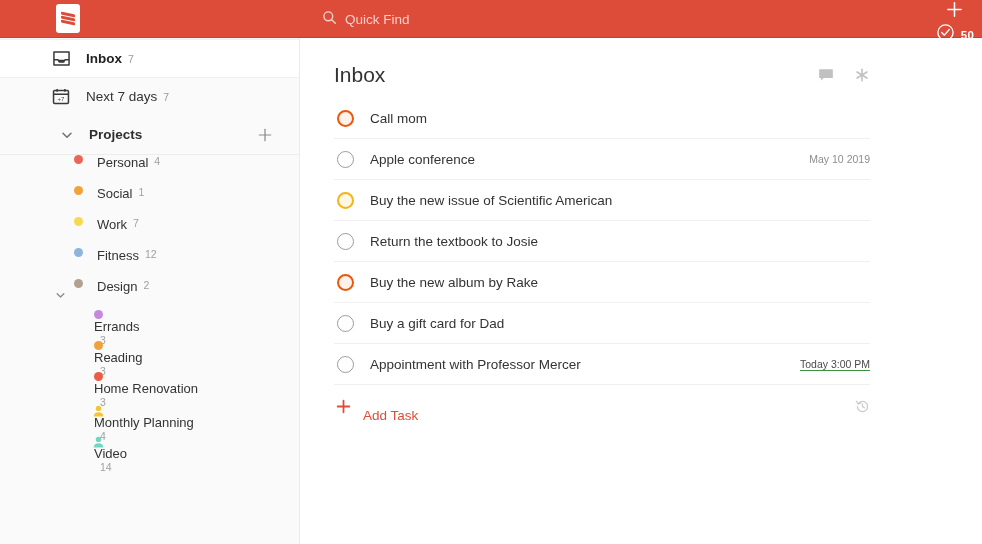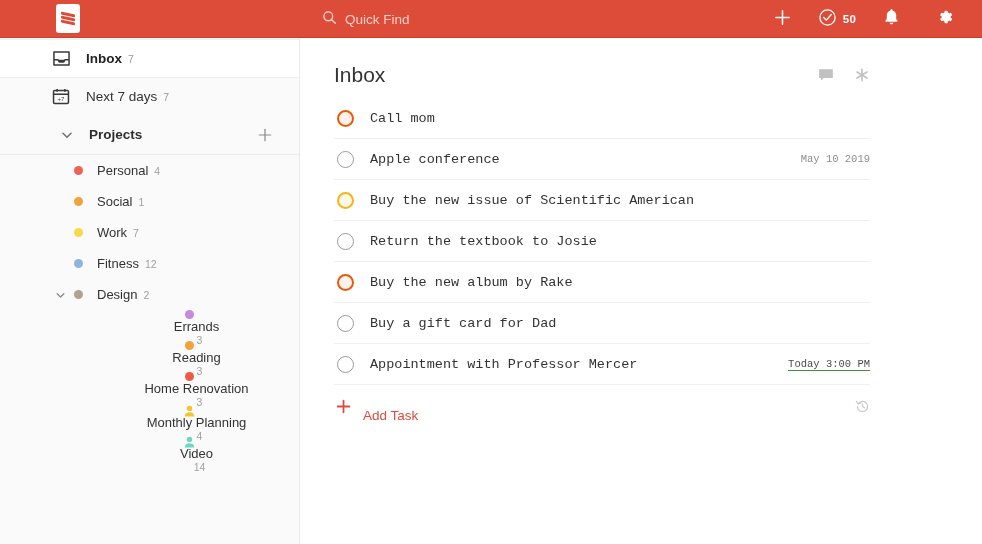--- a/index.html
+++ b/index.html
@@ -44,22 +44,22 @@
     position: absolute; left: 322px; top: 0;
     height: 38px;
     display: flex; align-items: center; gap: 8px;
     color: #f7cfc9;
     font-size: 13.5px;
     cursor: pointer;
   }
   .qf-icon { display: block; }
 
   .top-actions {
-    position: absolute; right: 10px; top: 0; height: 38px;
-    display: flex; align-items: center;
+    position: absolute; right: 0; top: 0; height: 38px;
+    display: flex; align-items: center; flex-direction: column;
   }
   .top-btn {
     width: 54px; height: 38px;
     display: flex; align-items: center; justify-content: center;
     cursor: pointer;
     color: #fff;
   }
   .karma {
     display: flex; align-items: center; gap: 6px;
     padding: 0 8px; height: 38px; cursor: pointer;
@@ -125,21 +125,21 @@
   .section-title {
     font-size: 13.5px; font-weight: bold; color: #2e2e2e;
     margin-left: 32px;
   }
   .section-add {
     margin-left: auto; color: #8c8c8c;
     display: flex; align-items: center; cursor: pointer;
   }
 
   .proj-item {
-    display: flex; align-items: center;
+    display: flex; align-items: flex-start;
     height: 31px;
     padding-left: 74px;
     cursor: pointer;
     position: relative;
   }
   .proj-item.indent { padding-left: 94px; flex-direction: column; }
   .proj-item .pchev {
     position: absolute; left: 54px; top: 50%;
     transform: translateY(-50%);
     color: #8a8a8a;
@@ -177,21 +177,20 @@
     color: #c1c1c1;
   }
   .head-btn { display: flex; align-items: center; cursor: pointer; }
 
   .task-list { padding-right: 112px; }
   .task-row {
     display: flex; align-items: center;
     height: 41px;
     border-bottom: 1px solid #f0f0f0;
     cursor: pointer;
-    font-family: Liberation Mono, monospace;
   }
   .cb {
     width: 17px; height: 17px;
     border: 1.6px solid #9b9b9b;
     border-radius: 50%;
     flex: 0 0 auto;
     margin-left: 3px; margin-right: 16px;
     cursor: pointer;
   }
   .cb.p2 { border-color: #e8590c; background: #fdf3ec; border-width: 2px; }

